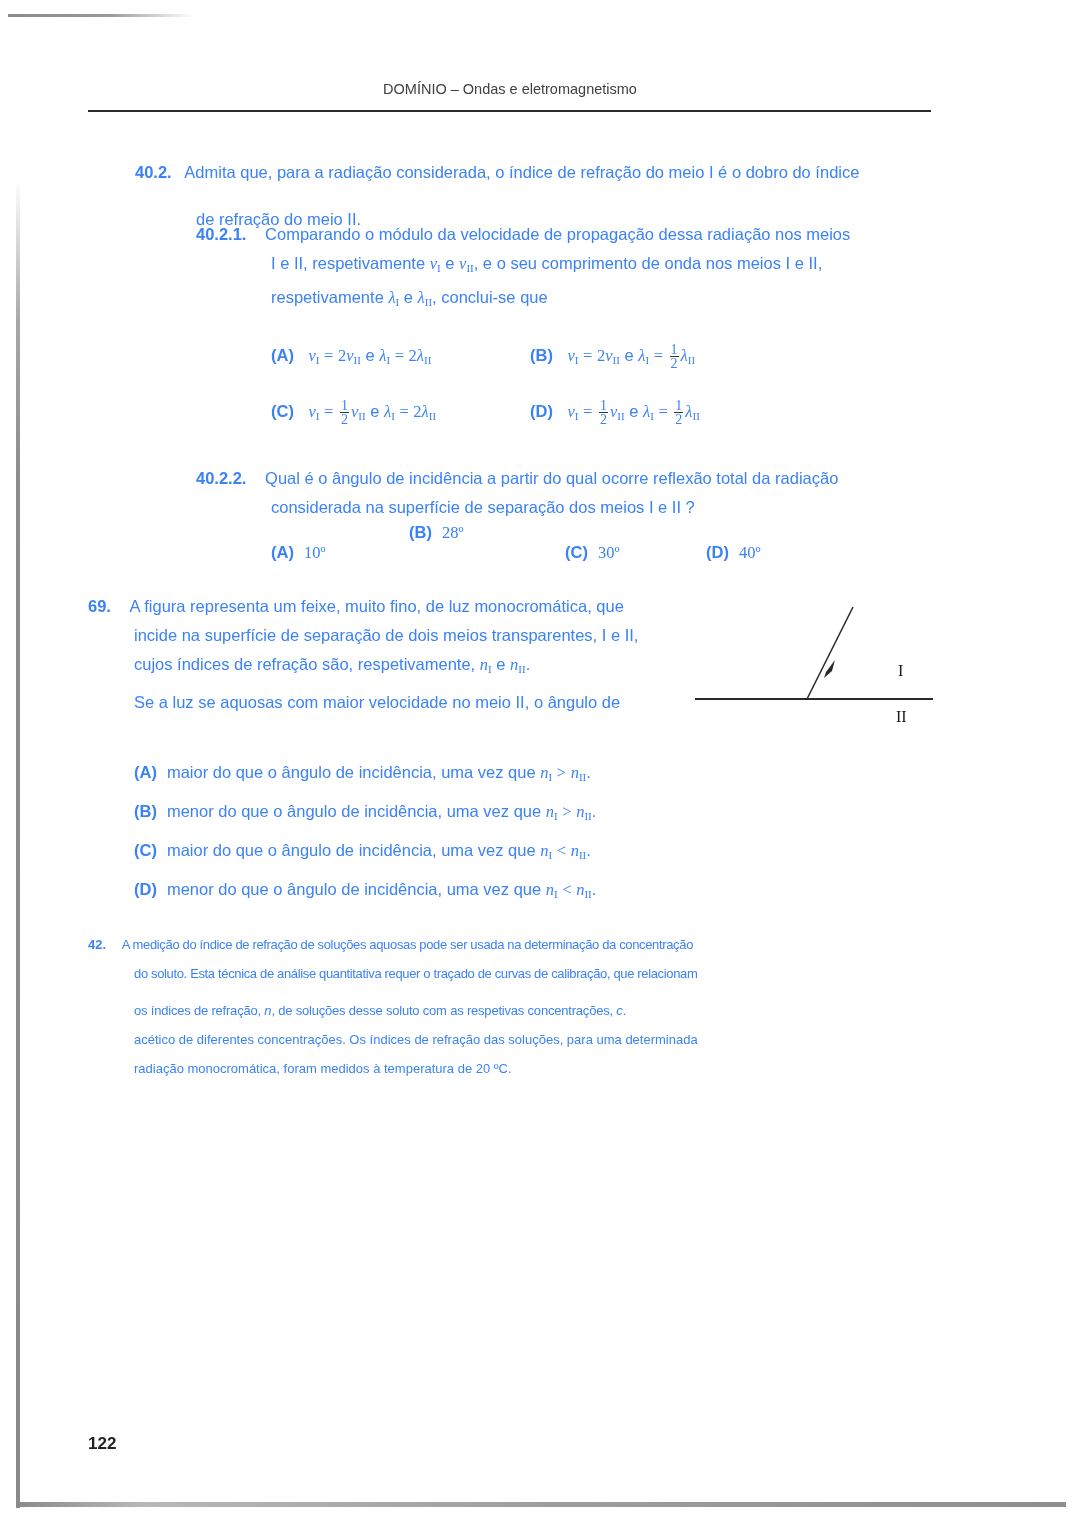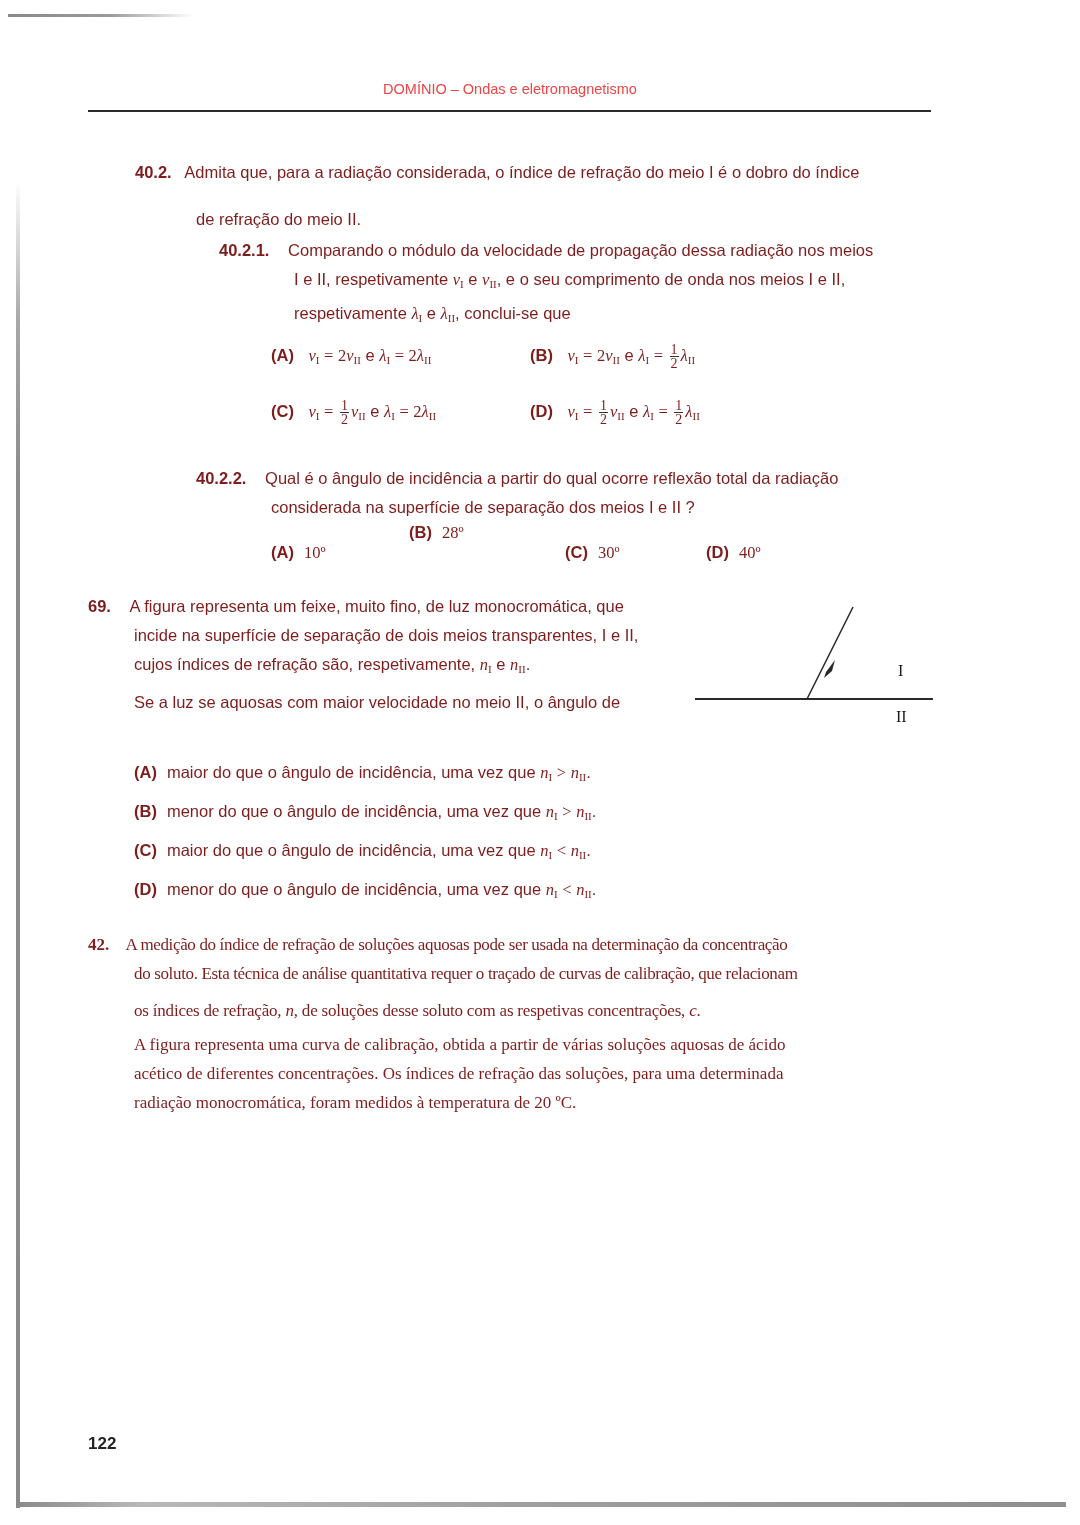--- a/index.html
+++ b/index.html
@@ -5,24 +5,24 @@
     html, body { margin: 0; padding: 0; background: #ffffff; }
     body { width: 1080px; height: 1525px; position: relative; overflow: hidden;
            font-family: "Liberation Sans", sans-serif; color: #1a1a1a; }
     .abs { position: absolute; }
     .corner-mark { left: 8px; top: 14px; width: 186px; height: 3px;
                    background: linear-gradient(to right, #8a8a8a 0%, #9a9a9a 55%, rgba(200,200,200,0) 100%); }
     .left-border { left: 16px; top: 180px; width: 4px; height: 1328px;
                    background: linear-gradient(to bottom, rgba(150,150,150,0) 0px, #a8a8a8 140px, #8c8c8c 300px, #8a8a8a 100%); }
     .bottom-border { left: 16px; top: 1502px; width: 1050px; height: 5px;
                      background: linear-gradient(to right, #8a8a8a 0%, #b8b8b8 12%, #9e9e9e 50%, #8e8e8e 100%); }
-    .header-title { left: 0; width: 1020px; top: 81px; text-align: center; font-size: 14.5px; color: #ef4444; }
+    .header-title { left: 0; width: 1020px; top: 81px; text-align: center; font-size: 14.5px; color: #404040; }
     .header-rule { left: 88px; top: 110px; width: 843px; height: 2px; background: #2b2b2b; }
 
-    .p { font-size: 16.5px; line-height: 29px; color: #7f1d1d; }
+    .p { font-size: 16.5px; line-height: 29px; color: #3b82f6; }
     .num { font-weight: bold; }
     .serif { font-family: "Liberation Serif", serif; }
     .it { font-family: "Liberation Serif", serif; font-style: italic; }
     sub { font-size: 11px; vertical-align: -3px; font-family: "Liberation Serif", serif; font-style: normal; }
     .frac { display: inline-block; vertical-align: middle; text-align: center; font-size: 14px; line-height: 13px; margin: 0 2px; }
     .frac span { display: block; }
     .frac .n { border-bottom: 1px solid #333; padding: 0 1px; }
     .opt-label { font-weight: bold; margin-right: 10px; }
 
     .page-number { left: 88px; top: 1434px; font-size: 17px; font-weight: bold; color: #222; }
@@ -38,21 +38,21 @@
 <div class="abs header-rule"></div>
 
 <div class="abs p" style="left:135px; top:158px; width:800px;">
   <div style="white-space:nowrap;">
     <span class="num">40.2.</span>
     <span style="margin-left:8px;">Admita que, para a radiação considerada, o índice de refração do meio I é o dobro do índice</span>
   </div>
   <div style="padding-left:61px;margin-top:18px;">de refração do meio II.</div>
 </div>
 
-<div class="abs p" style="left:196px; top:236px; width:740px;margin-left:23px;">
+<div class="abs p" style="left:196px; top:220px; width:740px;">
   <div style="white-space:nowrap;">
     <span class="num">40.2.1.</span>
     <span style="margin-left:14px;">Comparando o módulo da velocidade de propagação dessa radiação nos meios</span>
   </div>
   <div style="padding-left:75px; white-space:nowrap;">
     <span>I e II, respetivamente</span>
     <span class="it"><span>v</span><sub>I</sub></span>
     <span>e</span>
     <span class="it"><span>v</span><sub>II</sub></span><span>, e o seu comprimento de onda nos meios I e II,</span>
   </div>
@@ -154,29 +154,28 @@
   <div style="white-space:nowrap; height:39px;">
     <span class="opt-label">(C)</span><span>maior do que o ângulo de incidência, uma vez que</span>
     <span class="it">n<sub>I</sub></span> <span class="serif">&lt;</span> <span class="it">n<sub>II</sub></span>.
   </div>
   <div style="white-space:nowrap; height:39px;">
     <span class="opt-label">(D)</span><span>menor do que o ângulo de incidência, uma vez que</span>
     <span class="it">n<sub>I</sub></span> <span class="serif">&lt;</span> <span class="it">n<sub>II</sub></span>.
   </div>
 </div>
 
-<div class="abs p" style="left:88px; top:930px; width:850px; font-size:17px;font-family:Liberation Serif, serif;">
+<div class="abs p" style="left:88px; top:930px; width:850px; font-size:13px;">
   <div style="white-space:nowrap;">
     <span class="num">42.</span>
     <span style="margin-left:12px; letter-spacing:-0.35px;">A medição do índice de refração de soluções aquosas pode ser usada na determinação da concentração</span>
   </div>
   <div style="padding-left:46px; white-space:nowrap; letter-spacing:-0.35px;">do soluto. Esta técnica de análise quantitativa requer o traçado de curvas de calibração, que relacionam</div>
   <div style="padding-left:46px; white-space:nowrap; letter-spacing:-0.2px;margin-top:8px;">
     <span>os índices de refração,</span>
     <i>n</i><span>, de soluções desse soluto com as respetivas concentrações,</span>
     <i>c</i><span>.</span>
   </div>
-  <div style="padding-left:46px; white-space:nowrap; margin-top:5px;">A figura representa uma curva de calibração, obtida a partir de várias soluções aquosas de ácido</div>
   <div style="padding-left:46px; white-space:nowrap;">acético de diferentes concentrações. Os índices de refração das soluções, para uma determinada</div>
   <div style="padding-left:46px; white-space:nowrap;">radiação monocromática, foram medidos à temperatura de 20 ºC.</div>
 </div>
 
 <div class="abs page-number">122</div>
 
 </body></html>

